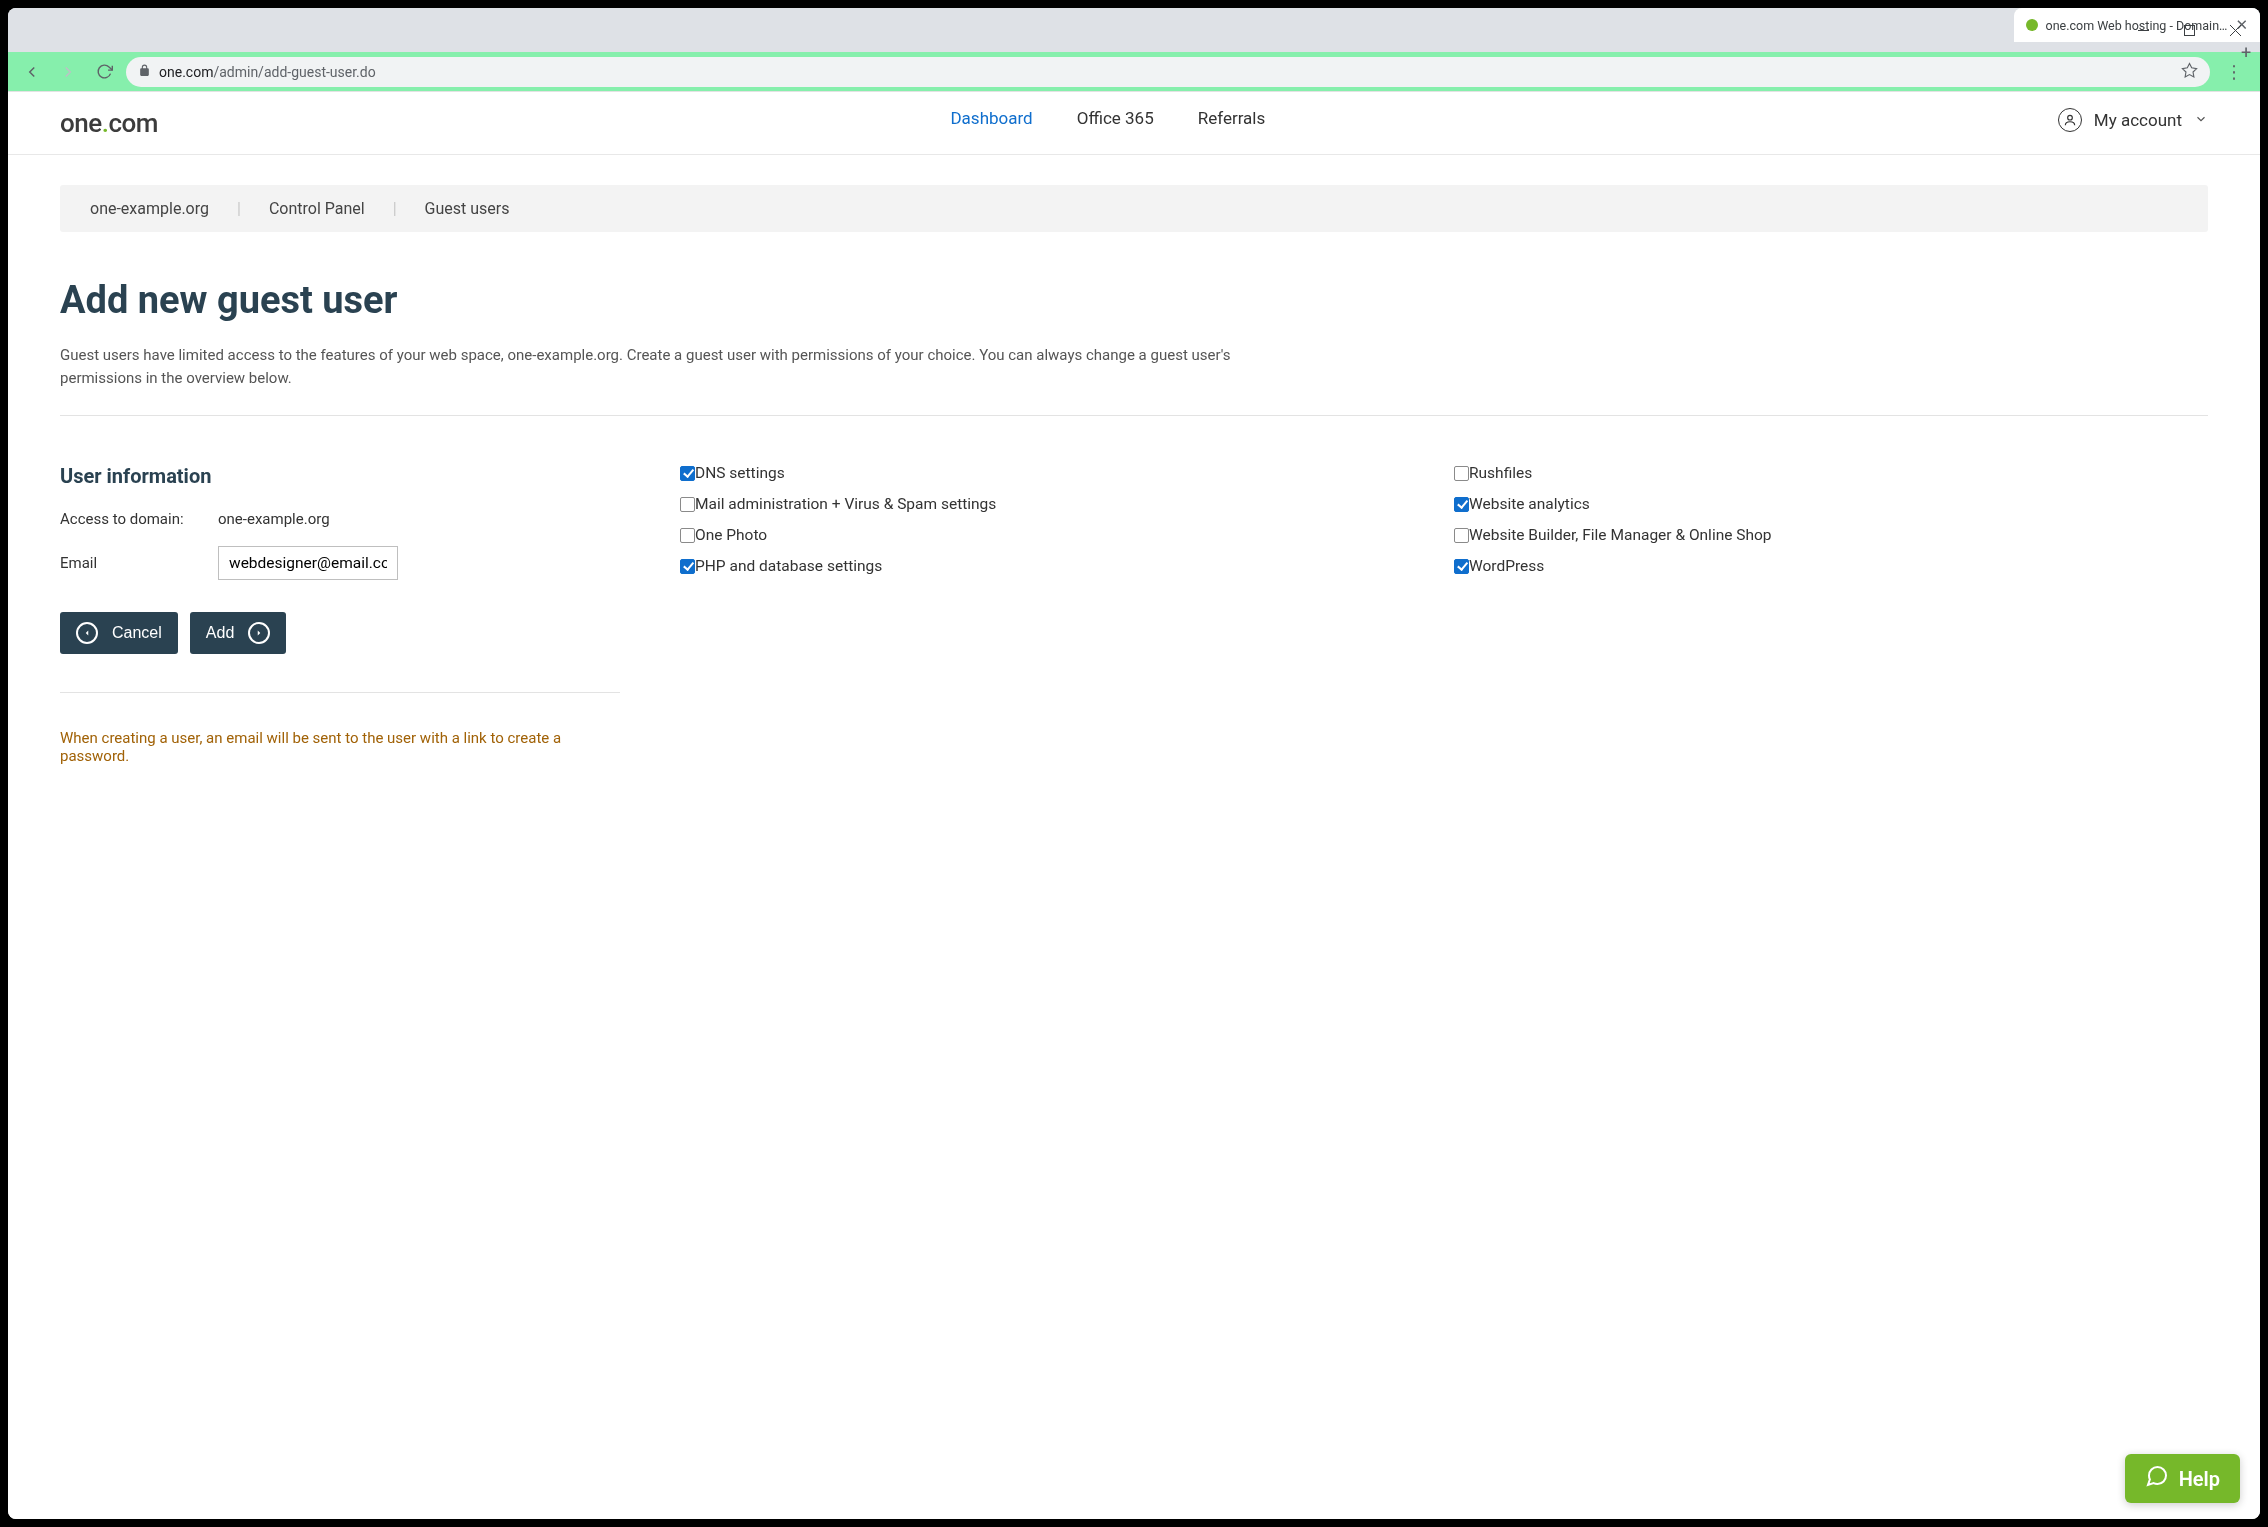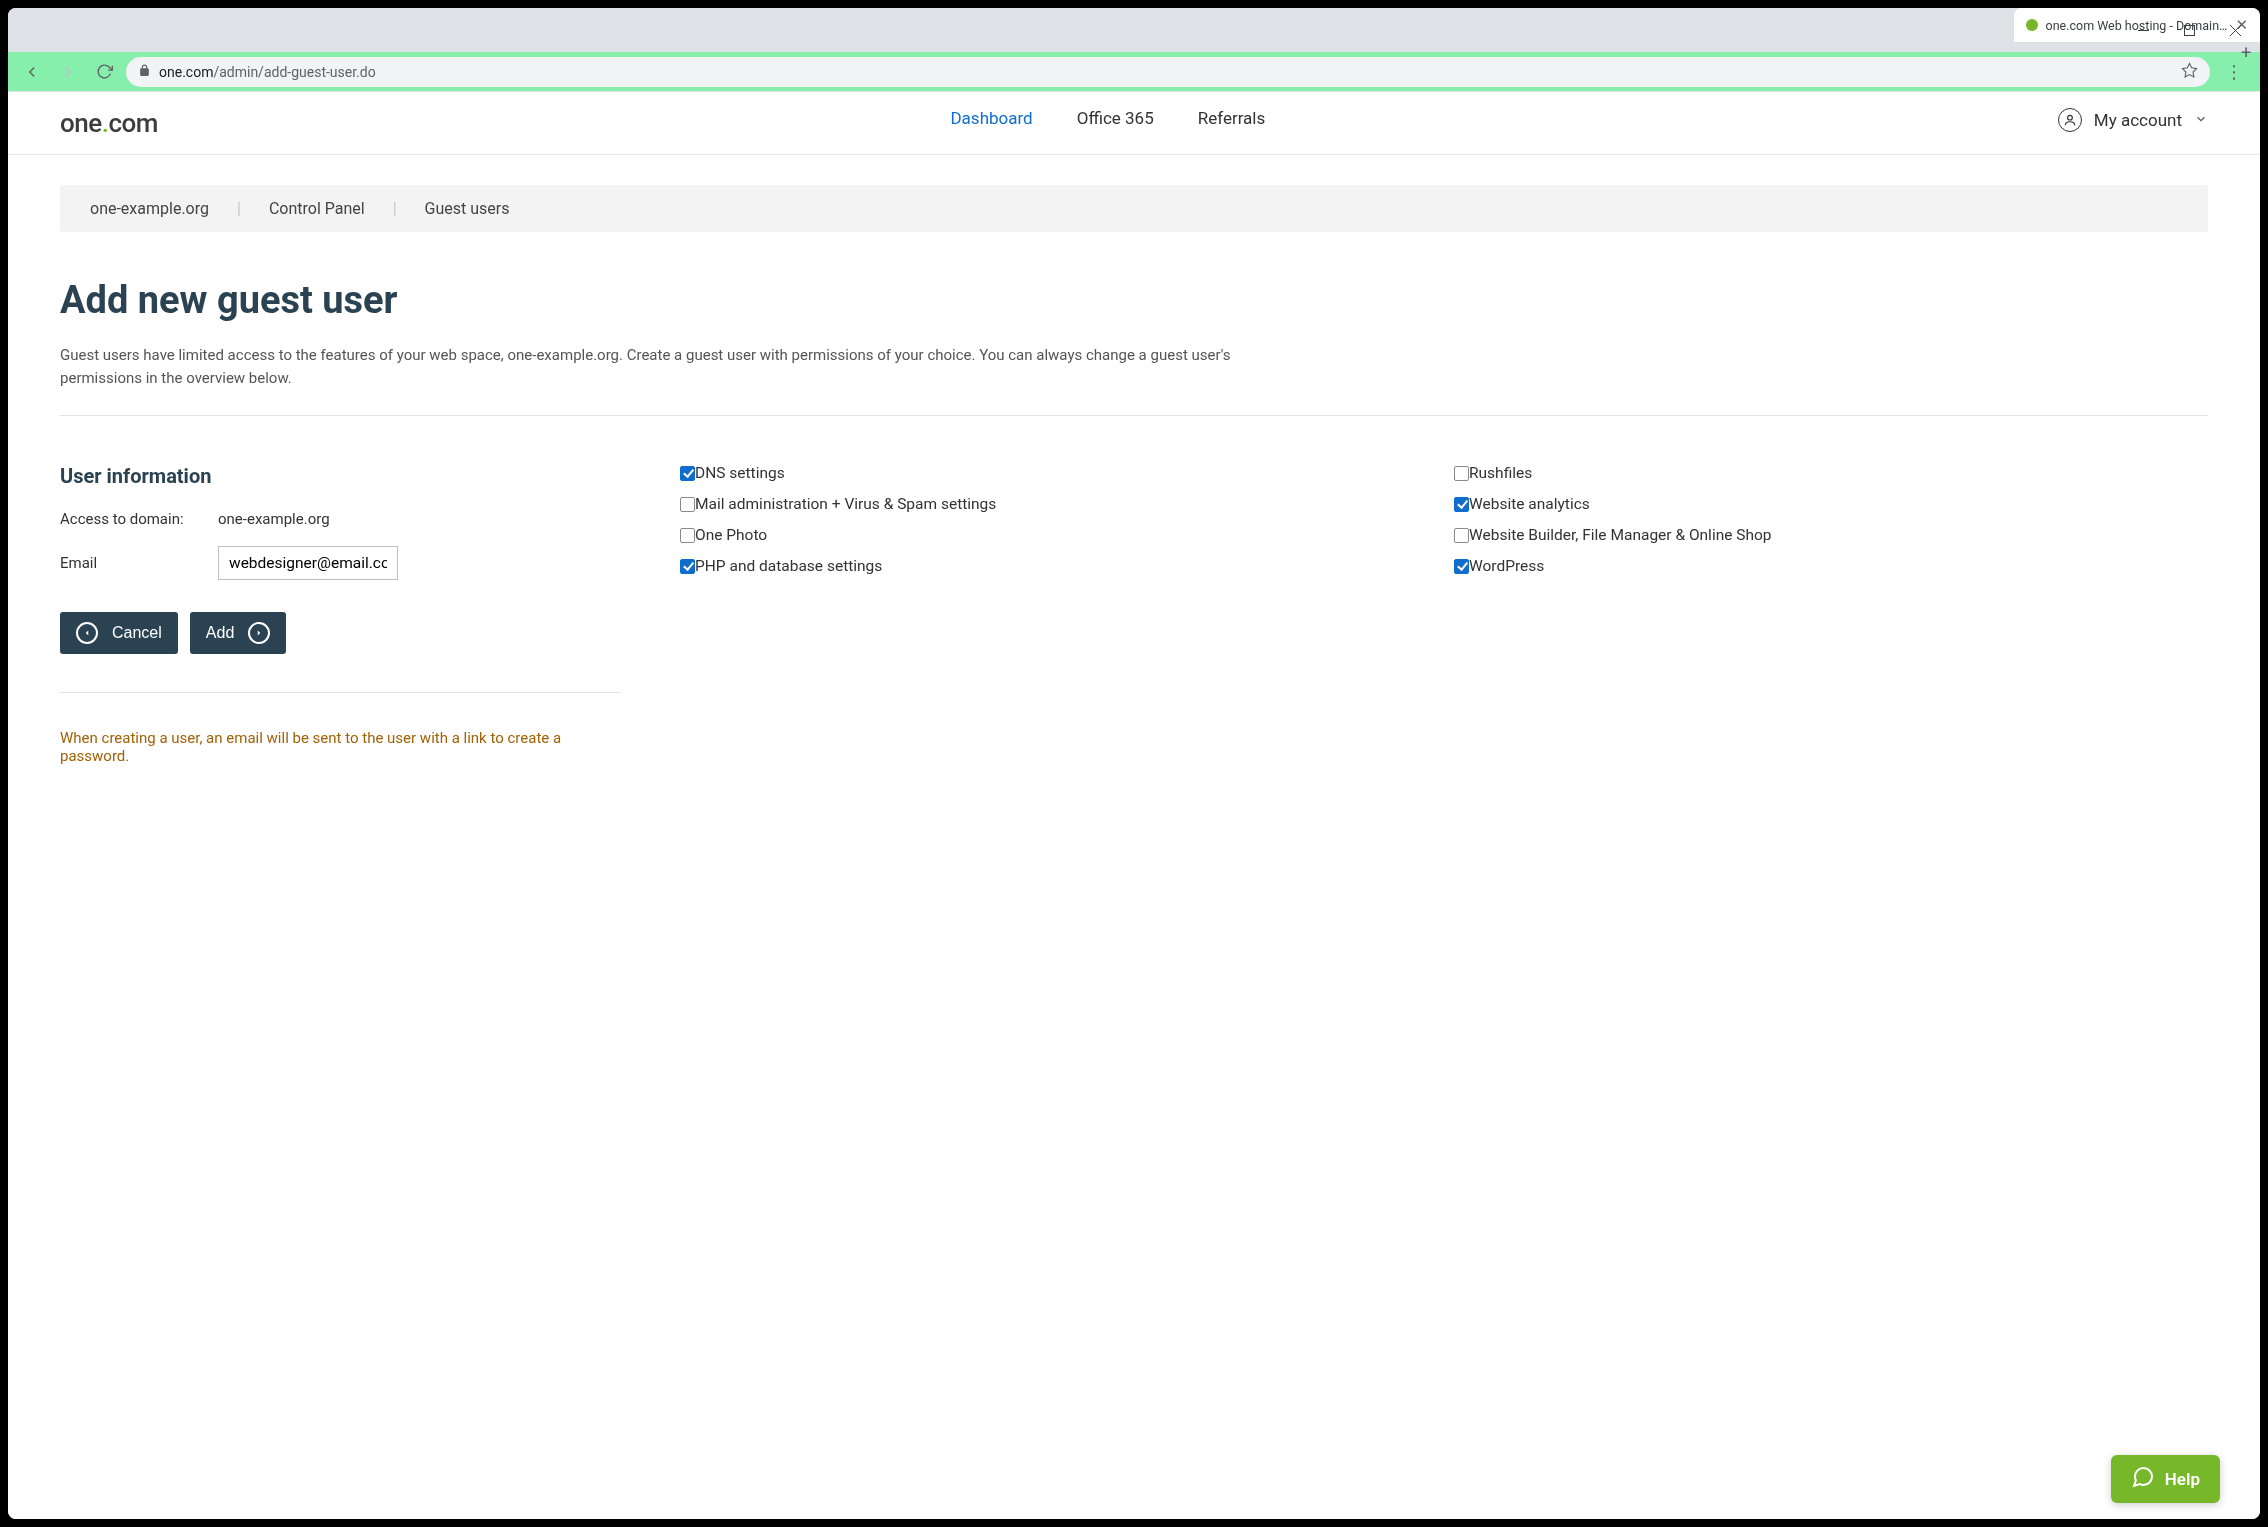--- a/index.html
+++ b/index.html
@@ -175,24 +175,24 @@
     flex-shrink: 0; cursor: pointer; background: #fff;
   }
   .cb.checked {
     background: #0f6ecd; border-color: #0f6ecd;
   }
   .cb.checked::after {
     content: ""; width: 4px; height: 8px; border: solid #fff;
     border-width: 0 2px 2px 0; transform: rotate(40deg) translateY(-1px);
   }
   .help-btn {
-    position: fixed; right: 48px; bottom: 24px;
+    position: fixed; right: 28px; bottom: 24px;
     background: #76b82a; color: #fff; border-radius: 6px;
     padding: 10px 20px; display: flex; align-items: center; gap: 10px;
-    font-size: 17px; font-weight: 600; cursor: pointer;
+    font-size: 20px; font-weight: 600; cursor: pointer;
     box-shadow: 0 2px 8px rgba(0,0,0,0.2);
   }
 </style>
 </head>
 <body>
 
 <div class="window">
 
   <div class="chrome-top">
     <div class="tab">

